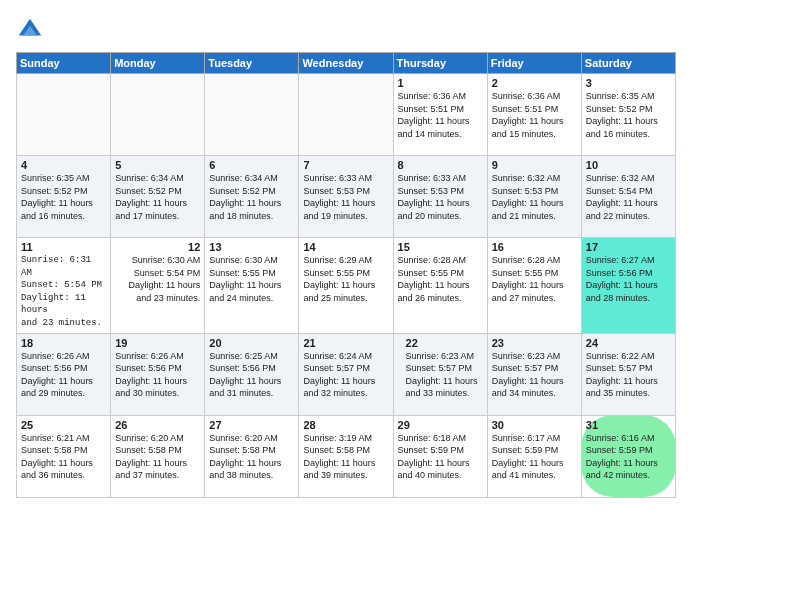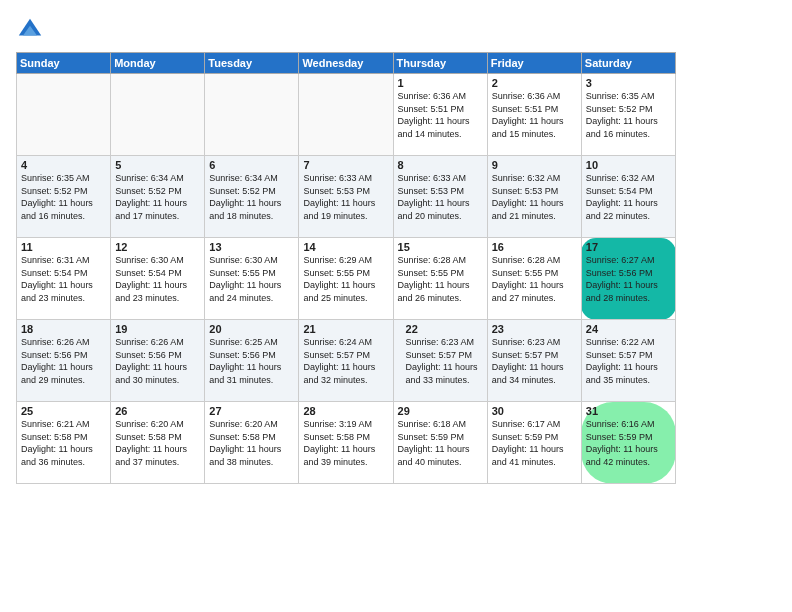--- a/index.html
+++ b/index.html
@@ -205,26 +205,26 @@
             <span class="day-num">10</span>
             <div class="day-info" style="white-space: pre-line;">Sunrise: 6:32 AM
 Sunset: 5:54 PM
 Daylight: 11 hours
 and 22 minutes.</div>
           </td>
         </tr>
         <tr>
           <td style="background: rgb(255, 255, 255);">
             <span class="day-num">11</span>
-            <div class="day-info" style="white-space: pre-line;">Sunrise: 6:31 AM
+            <div class="day-info" style="white-space: pre-line; font-family: Liberation Mono, monospace;">Sunrise: 6:31 AM
 Sunset: 5:54 PM
 Daylight: 11 hours
 and 23 minutes.</div>
           </td>
-          <td style="background: rgb(255, 255, 255);">
+          <td style="background: rgb(255, 255, 255); text-align: right;">
             <span class="day-num">12</span>
             <div class="day-info" style="white-space: pre-line;">Sunrise: 6:30 AM
 Sunset: 5:54 PM
 Daylight: 11 hours
 and 23 minutes.</div>
           </td>
           <td style="background: rgb(255, 255, 255);">
             <span class="day-num">13</span>
             <div class="day-info" style="white-space: pre-line;">Sunrise: 6:30 AM
 Sunset: 5:55 PM
@@ -245,21 +245,21 @@
 Daylight: 11 hours
 and 26 minutes.</div>
           </td>
           <td style="background: rgb(255, 255, 255);">
             <span class="day-num">16</span>
             <div class="day-info" style="white-space: pre-line;">Sunrise: 6:28 AM
 Sunset: 5:55 PM
 Daylight: 11 hours
 and 27 minutes.</div>
           </td>
-          <td style="background: #14b8a6; border-radius: 15px;">
+          <td style="background: #5eead4;">
             <span class="day-num">17</span>
             <div class="day-info" style="white-space: pre-line;">Sunrise: 6:27 AM
 Sunset: 5:56 PM
 Daylight: 11 hours
 and 28 minutes.</div>
           </td>
         </tr>
         <tr>
           <td style="background: rgb(240, 244, 248);">
             <span class="day-num">18</span>

